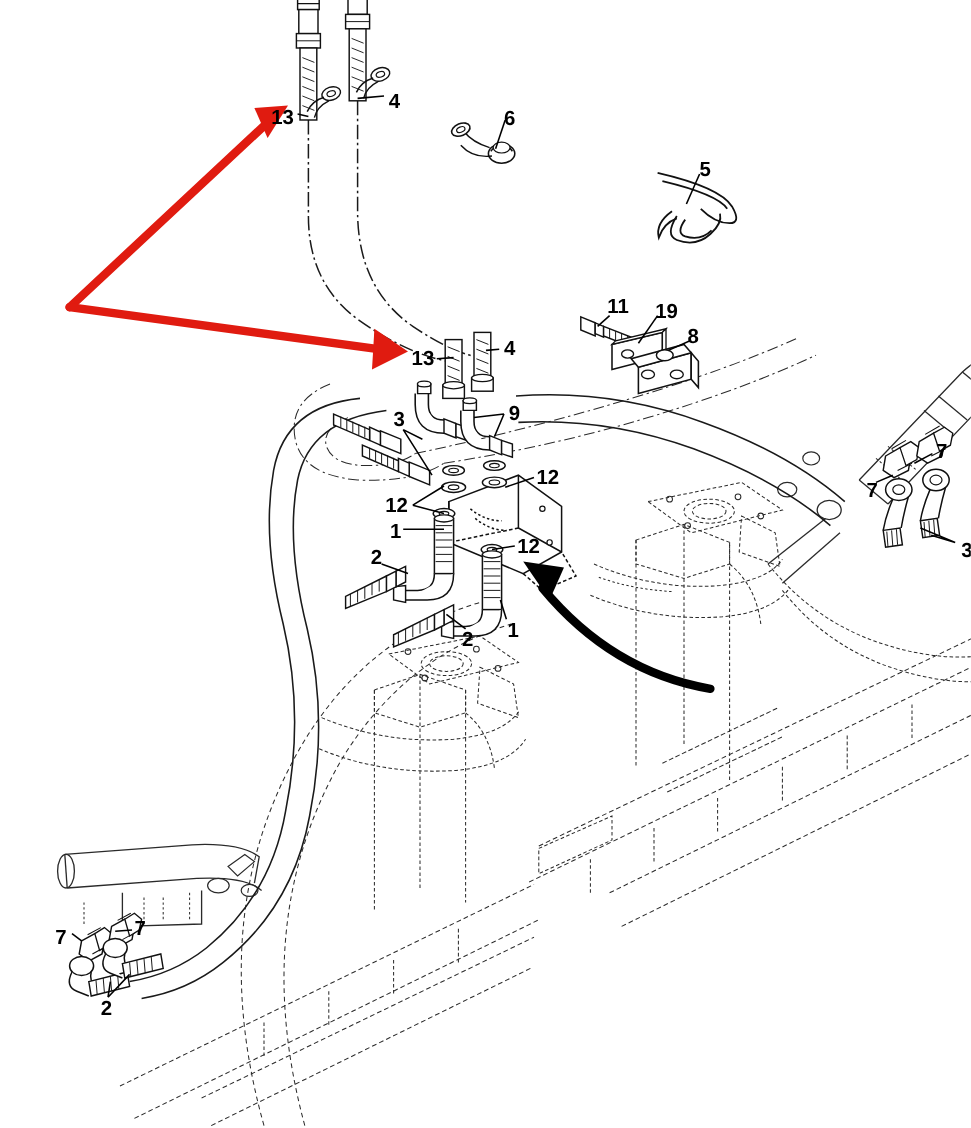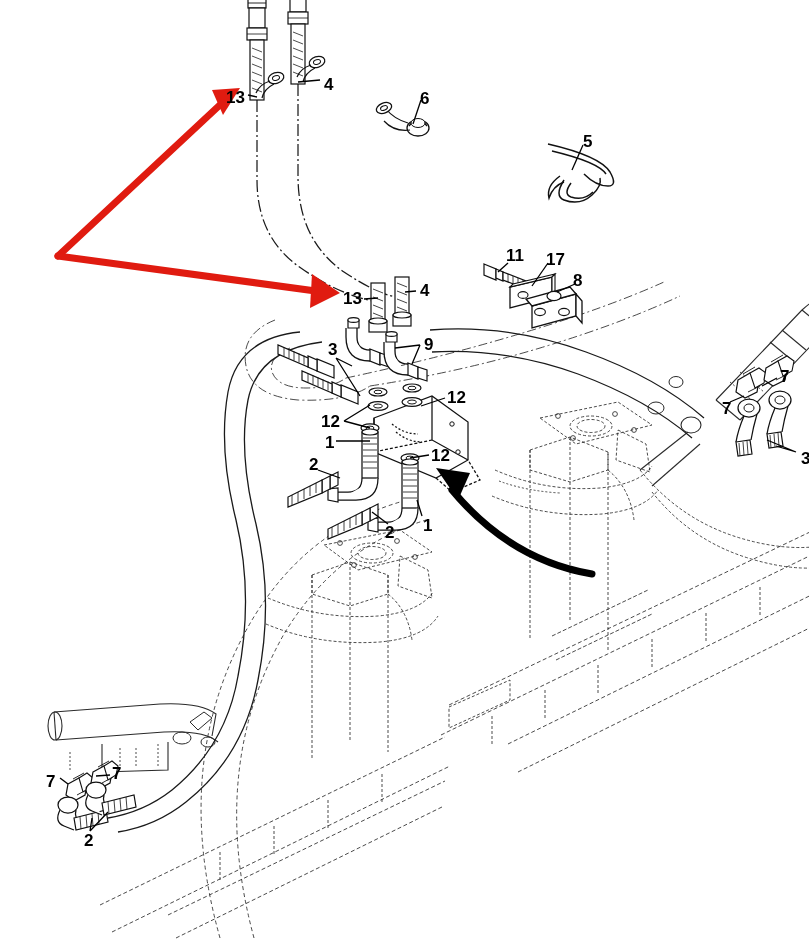--- a/index.html
+++ b/index.html
@@ -419,21 +419,21 @@
     <path d="M552 574 Q470 560 412 490" fill="none" stroke="#000" stroke-width="7" stroke-linecap="round"></path>
     <path d="M418 500 L396 468 L430 473 Z" fill="#000"></path>
   </g>
 </svg>
 
 <div class="calloutlbl" style="left:186px;top:89px;">13</div>
 <div class="calloutlbl" style="left:284px;top:76px;">4</div>
 <div class="calloutlbl" style="left:380px;top:90px;">6</div>
 <div class="calloutlbl" style="left:543px;top:133px;">5</div>
 <div class="calloutlbl" style="left:466px;top:247px;">11</div>
-<div class="calloutlbl" style="left:506px;top:251px;">17</div>
+<div class="calloutlbl" style="left:506px;top:251px;">19</div>
 <div class="calloutlbl" style="left:533px;top:272px;">8</div>
 <div class="calloutlbl" style="left:303px;top:290px;">13</div>
 <div class="calloutlbl" style="left:380px;top:282px;">4</div>
 <div class="calloutlbl" style="left:288px;top:341px;">3</div>
 <div class="calloutlbl" style="left:384px;top:336px;">9</div>
 <div class="calloutlbl" style="left:407px;top:389px;">12</div>
 <div class="calloutlbl" style="left:281px;top:413px;">12</div>
 <div class="calloutlbl" style="left:285px;top:434px;">1</div>
 <div class="calloutlbl" style="left:391px;top:447px;">12</div>
 <div class="calloutlbl" style="left:269px;top:456px;">2</div>

